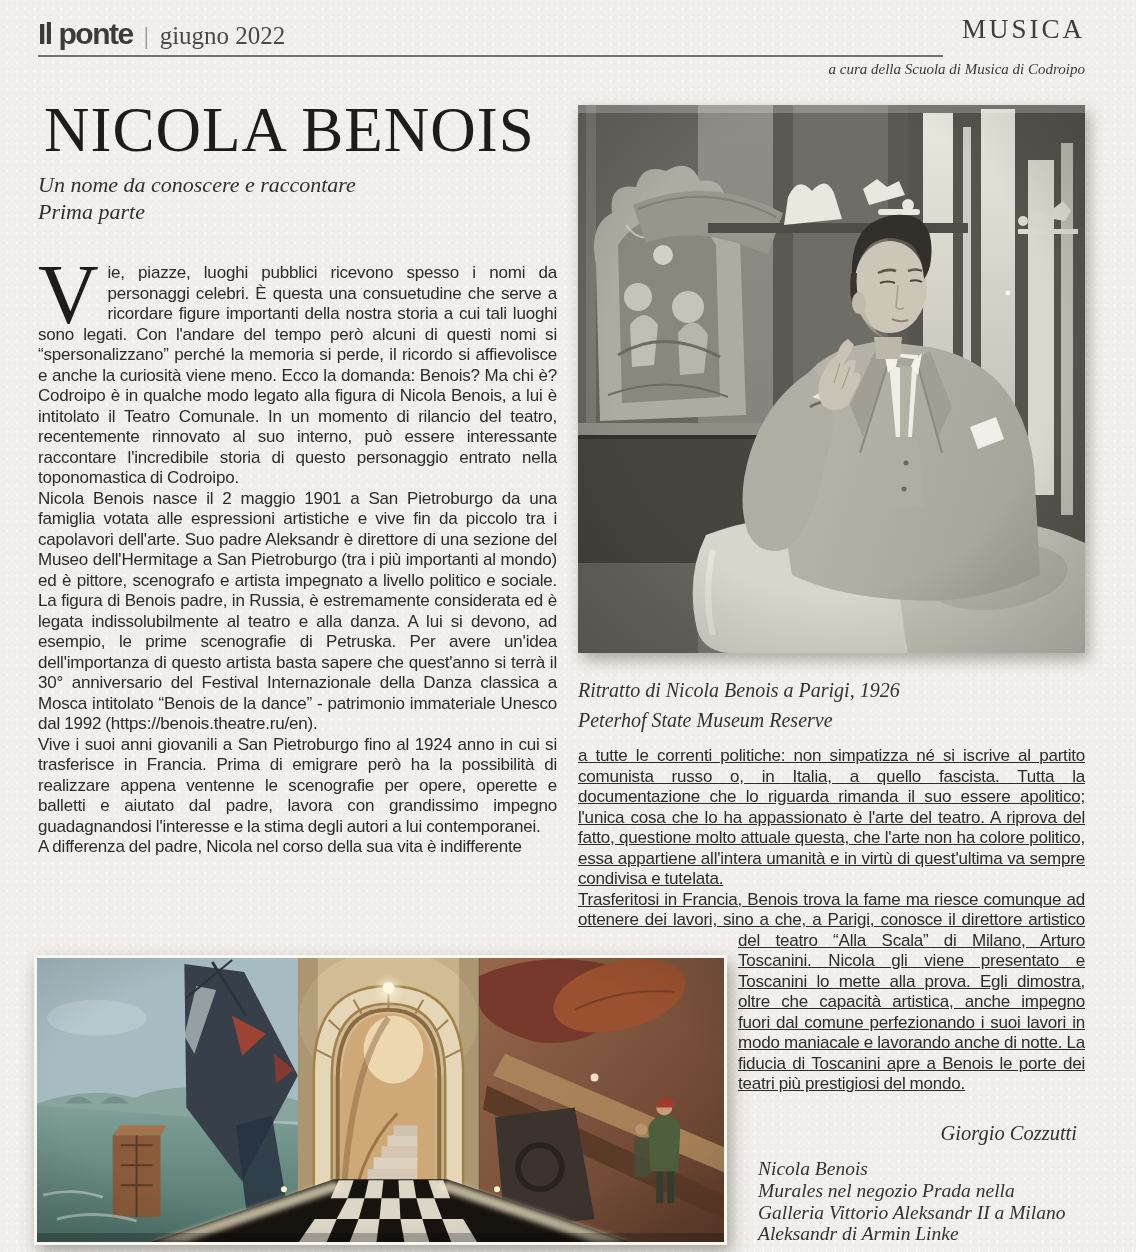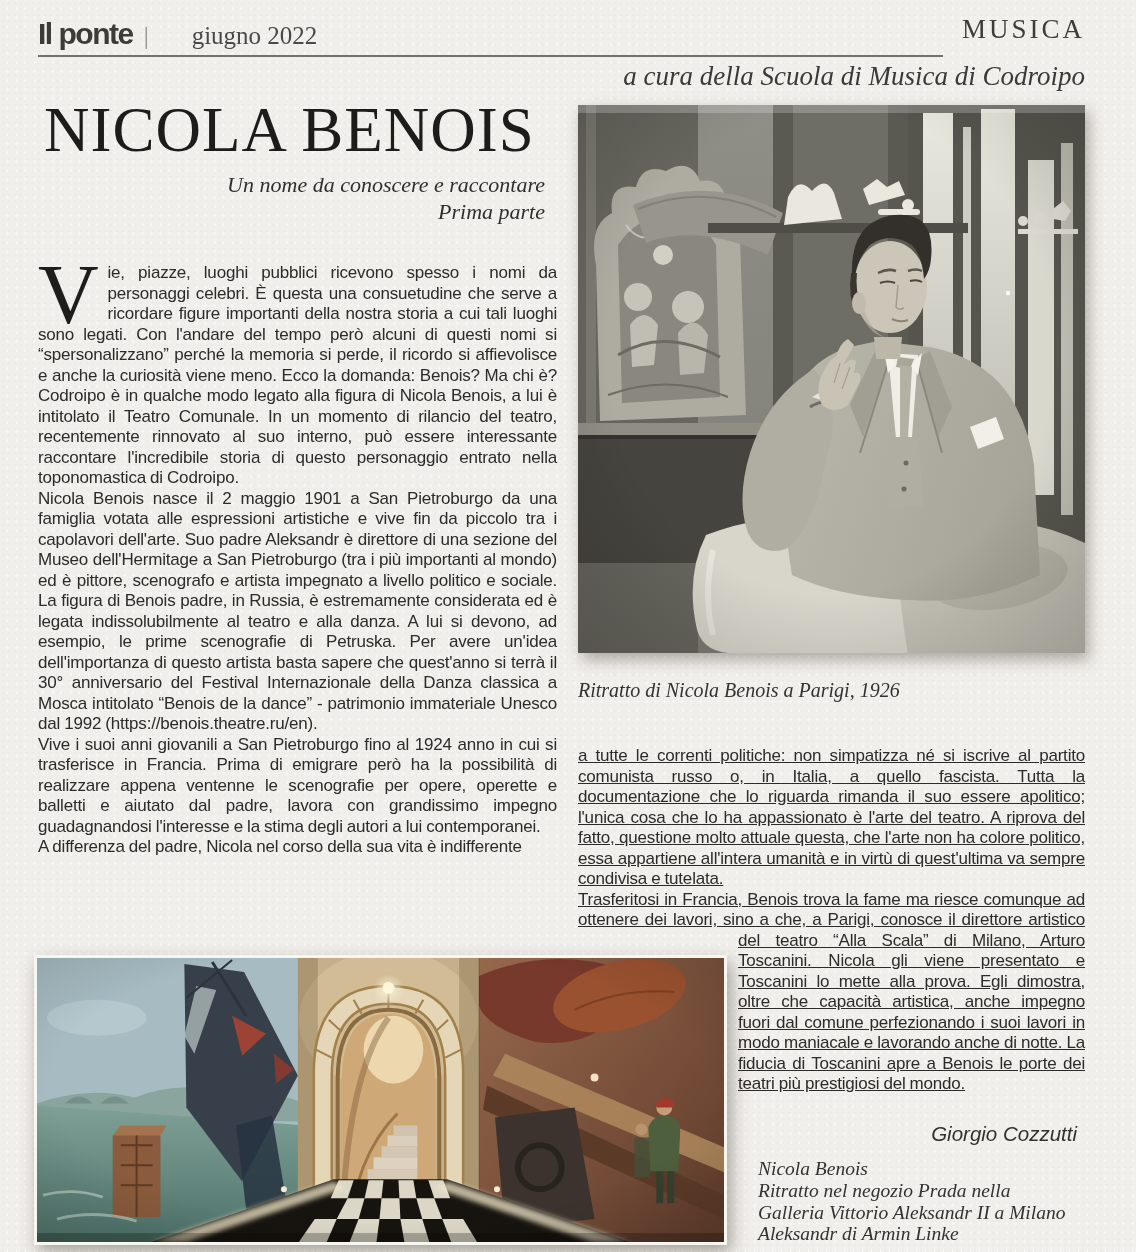--- a/index.html
+++ b/index.html
@@ -11,34 +11,34 @@
       radial-gradient(rgba(255,255,255,.5) 1px, transparent 1.4px);
     background-size:6px 6px,9px 9px;
     background-position:0 0,3px 4px;
     font-family:"Liberation Sans",sans-serif;color:#2c2b29;
   }
   .abs{position:absolute;}
 
   #masthead{left:38px;top:17px;display:flex;align-items:baseline;gap:11px;}
   .logo{font-weight:bold;font-size:30px;letter-spacing:-1.5px;color:#3c3b38;}
   .sep{font-family:"Liberation Serif",serif;font-size:25px;color:#8f8e8a;font-weight:400;}
-  .issue{font-family:"Liberation Serif",serif;font-size:25px;color:#4a4947;margin-left:32px;}
+  .issue{font-family:"Liberation Serif",serif;font-size:25px;color:#4a4947;}
 
   #section-label{right:51px;top:14px;font-family:"Liberation Serif",serif;
     font-size:27px;letter-spacing:3px;color:#3d3c39;}
 
   #masthead-rule{left:38px;top:55px;width:905px;height:1.5px;background:#73726e;}
 
   #tagline{right:51px;top:61px;font-family:"Liberation Serif",serif;font-style:italic;
-    font-size:27px;color:#3a3937;}
+    font-size:15px;color:#3a3937;}
 
   #article-title{left:44px;top:98px;font-family:"Liberation Serif",serif;
     font-size:63px;line-height:64px;letter-spacing:1px;color:#1d1c1a;white-space:nowrap;}
 
-  #article-subtitle{left:38px;top:171px;width:507px;text-align:right;
+  #article-subtitle{left:38px;top:171px;width:507px;text-align:left;
     font-family:"Liberation Serif",serif;font-style:italic;font-size:22px;
     line-height:27px;color:#302f2d;}
 
   .bodytext{font-size:17px;line-height:20.5px;letter-spacing:-0.2px;word-spacing:-0.4px;
     text-align:justify;color:#2c2b29;}
   .bodytext p{margin:0;}
 
   #col1{left:38px;top:263px;width:519px;}
   .dropcap{float:left;font-family:"Liberation Serif",serif;font-size:84px;
     line-height:60px;height:58px;padding:2px 9px 0 0;color:#1e1d1b;}
@@ -48,21 +48,21 @@
   #portrait svg,#murals svg{display:block;width:100%;height:100%;}
 
   #photo-caption{left:578px;top:675px;width:507px;
     font-family:"Liberation Serif",serif;font-style:italic;font-size:20px;
     line-height:30px;color:#333230;}
 
   #col2{left:578px;top:746px;width:507px;text-decoration:underline;}
   .wrap-spacer{float:left;width:160px;height:502px;
     shape-outside:polygon(0 190px,160px 190px,160px 502px,0 502px);}
 
-  #byline{right:59px;top:1122px;font-family:Liberation Sans, sans-serif;font-style:italic;
+  #byline{right:59px;top:1122px;font-family:Liberation Serif, serif;font-style:italic;
     font-size:20.5px;color:#32312e;}
 
   #murals{left:34px;top:955px;width:693px;height:290px;box-sizing:border-box;
     border:3px solid #f8f6f1;box-shadow:4px 7px 16px rgba(60,54,44,.42);}
 
   #murals-caption{left:758px;top:1158px;font-family:"Liberation Serif",serif;
     font-style:italic;font-size:19.5px;line-height:21.8px;color:#333230;}
 </style>
 </head>
 <body>
@@ -207,20 +207,21 @@
         <path d="M320 180 L318 202 Q321 206 326 203" stroke="#a59d8e" stroke-width="1.5" fill="none"></path>
         <path d="M314 214 q8 4 16 1" stroke="#8f8274" stroke-width="2" fill="none"></path>
       </g>
       <rect x="0" y="0" width="507" height="548" fill="url(#pvg)"></rect>
       <rect x="0" y="0" width="507" height="8" fill="rgba(255,255,255,0.22)"></rect>
     </svg>
   </div>
 
   <div class="abs" id="photo-caption">
     <div>Ritratto di Nicola Benois a Parigi, 1926</div>
+    <div>Peterhof State Museum Reserve</div>
   </div>
 
   <div class="abs bodytext" id="col2">
     <div class="wrap-spacer"></div>
     <p><span>a tutte le correnti politiche: non simpatizza né si iscrive al partito comunista russo o, in Italia, a quello fascista. Tutta la documentazione che lo riguarda rimanda il suo essere apolitico; l'unica cosa che lo ha appassionato è l'arte del teatro. A riprova del fatto, questione molto attuale questa, che l'arte non ha colore politico, essa appartiene all'intera umanità e in virtù di quest'ultima va sempre condivisa e tutelata.</span></p>
     <p><span>Trasferitosi in Francia, Benois trova la fame ma riesce comunque ad ottenere dei lavori, sino a che, a Parigi, conosce il direttore artistico del teatro “Alla Scala” di Milano, Arturo Toscanini. Nicola gli viene presentato e Toscanini lo mette alla prova. Egli dimostra, oltre che capacità artistica, anche impegno fuori dal comune perfezionando i suoi lavori in modo maniacale e lavorando anche di notte. La fiducia di Toscanini apre a Benois le porte dei teatri più prestigiosi del mondo.</span></p>
   </div>
 
   <div class="abs" id="byline">Giorgio Cozzutti</div>
 
@@ -347,18 +348,18 @@
         <circle cx="248" cy="232" r="3" fill="#f6ecd2"></circle>
         <circle cx="462" cy="232" r="3" fill="#f6ecd2"></circle>
       </g>
       <rect x="0" y="276" width="690" height="9" fill="rgba(0,0,0,0.25)"></rect>
       <rect x="0" y="0" width="690" height="285" fill="url(#mvg)"></rect>
     </svg>
   </div>
 
   <div class="abs" id="murals-caption">
     <div>Nicola Benois</div>
-    <div>Ritratto nel negozio Prada nella</div>
+    <div>Murales nel negozio Prada nella</div>
     <div>Galleria Vittorio Aleksandr II a Milano</div>
     <div>Aleksandr di Armin Linke</div>
   </div>
 
 </div>
 
 </body></html>

